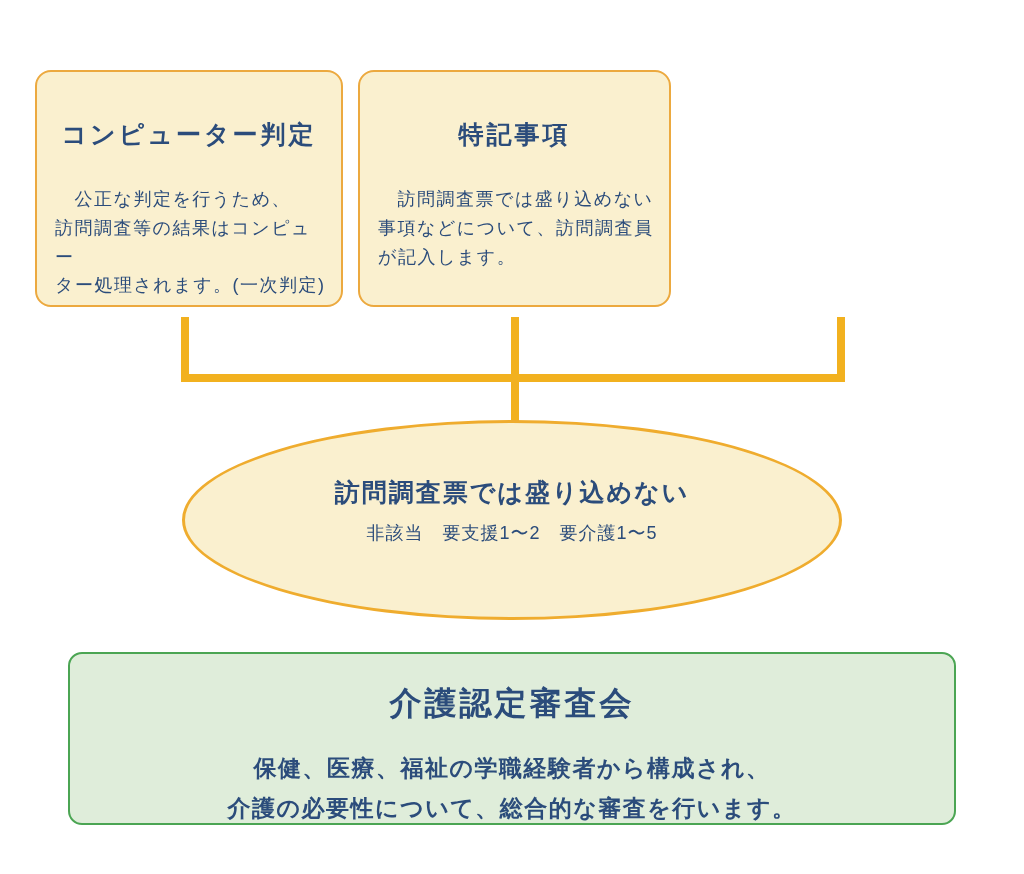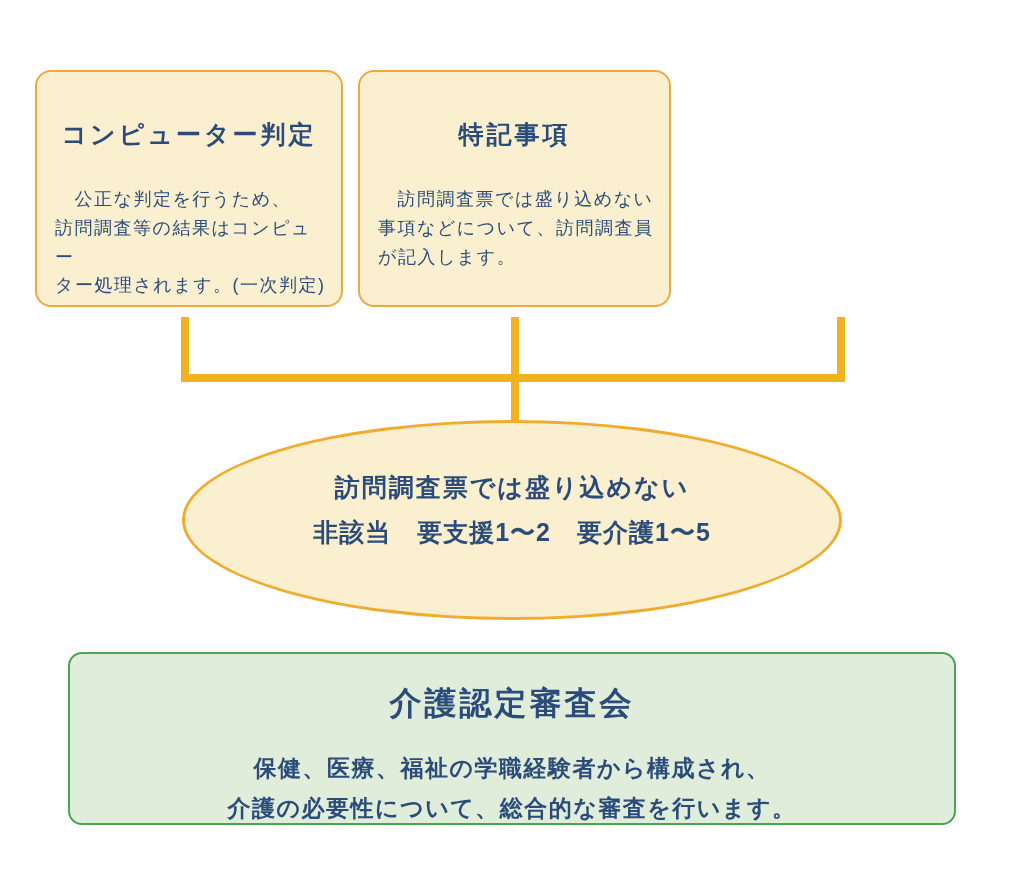--- a/index.html
+++ b/index.html
@@ -75,22 +75,22 @@
     gap: 16px;
   }
   .ellipse-inner { transform: translateY(-10px); text-align: center; }
   .ellipse-title {
     font-size: 25px;
     font-weight: bold;
     letter-spacing: 2px;
   }
   .ellipse-result {
     margin-top: 12px;
-    font-size: 25px;
-    font-weight: bold;
+    font-size: 18px;
+    font-weight: normal;
     letter-spacing: 1px;
   }
 
   
   .greenbox {
     position: absolute;
     left: 68px;
     top: 652px;
     width: 888px;
     height: 173px;

